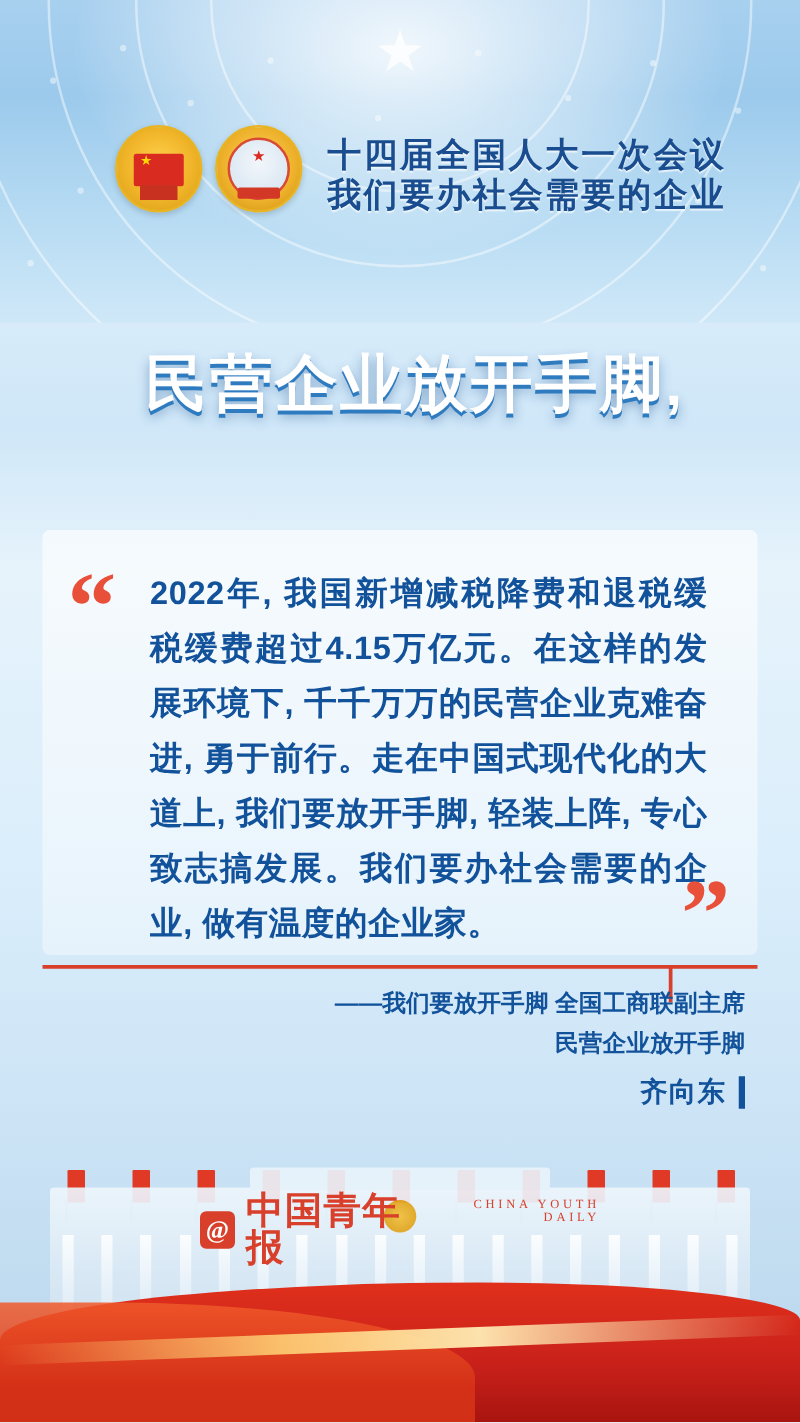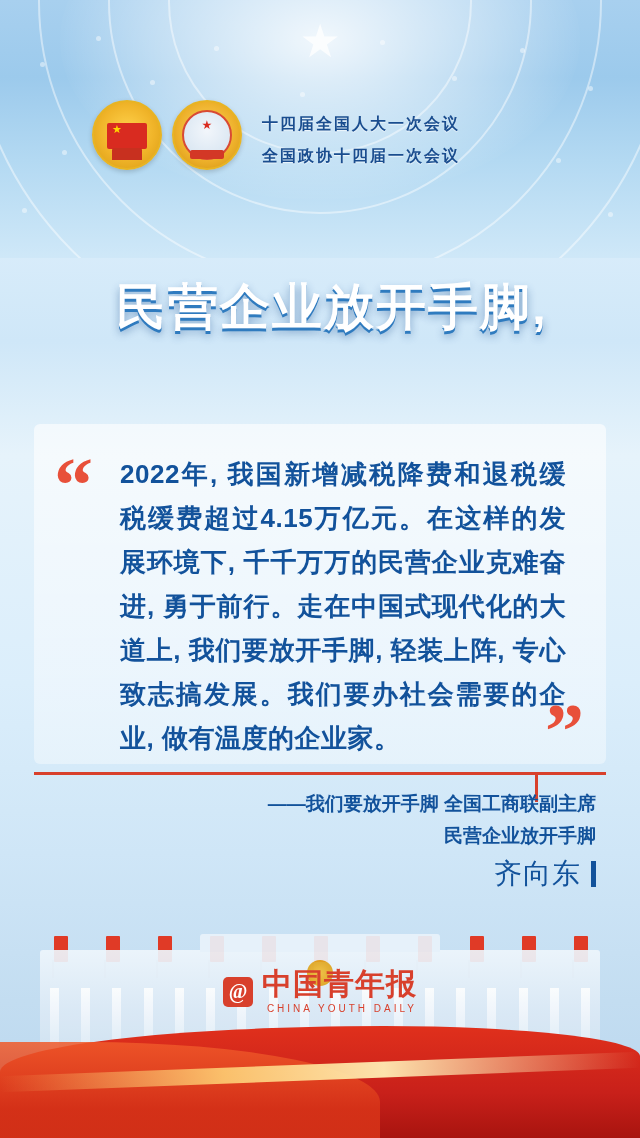--- a/index.html
+++ b/index.html
@@ -144,21 +144,21 @@
 
   .meeting-titles {
     position: absolute;
     left: 262px;
     top: 108px;
     color: #1a4d8f;
     font-weight: bold;
     letter-spacing: 2px;
   }
   .meeting-titles div {
-    font-size: 16px;
+    font-size: 27px;
     line-height: 32px;
     text-shadow: 0 1px 1px rgba(255,255,255,.7);
   }
 
   
   .headline {
     position: absolute;
     left: 0;
     top: 276px;
     width: 640px;
@@ -240,22 +240,22 @@
     align-items: center;
     gap: 10px;
     margin-top: 6px;
   }
   .attrib .name-bar {
     width: 5px;
     height: 26px;
     background: #12529b;
   }
   .attrib .name {
-    font-size: 28px;
-    font-weight: normal;
+    font-size: 22px;
+    font-weight: bold;
     color: #12529b;
     letter-spacing: 1px;
   }
 
   
   .bottom-scene {
     position: absolute;
     left: 0;
     bottom: 0;
     width: 640px;
@@ -384,21 +384,21 @@
     letter-spacing: 1px;
     line-height: 1;
   }
   .logo .en {
     color: #d8402c;
     font-size: 10px;
     letter-spacing: 3px;
     margin-top: 4px;
     text-align: right;
   }
-  .logo-text-wrap { display: flex; flex-direction: column; }
+  .logo-text-wrap { display: flex; flex-direction: row; font-family: Liberation Serif, serif; }
 </style>
 </head>
 <body>
 
 <div class="poster">
 
   <div class="top-band">
     <div class="arc a1"></div>
     <div class="arc a2"></div>
     <div class="arc a3"></div>
@@ -427,21 +427,21 @@
         <div class="gate"></div>
       </div>
       <div class="emblem cppcc">
         <div class="disc"></div>
         <div class="ribbon"></div>
       </div>
     </div>
 
     <div class="meeting-titles">
       <div>十四届全国人大一次会议</div>
-      <div>全国政协十四届一次会议</div>
+      <div>我们要办社会需要的企业</div>
     </div>
   </div>
 
   <div class="headline">
     <div>民营企业放开手脚,</div>
   </div>
 
   <div class="quote-card">
     <span class="quote-mark open">“</span>
     <div class="quote-text">2022年, 我国新增减税降费和退税缓税缓费超过4.15万亿元。在这样的发展环境下, 千千万万的民营企业克难奋进, 勇于前行。走在中国式现代化的大道上, 我们要放开手脚, 轻装上阵, 专心致志搞发展。我们要办社会需要的企业, 做有温度的企业家。</div>

